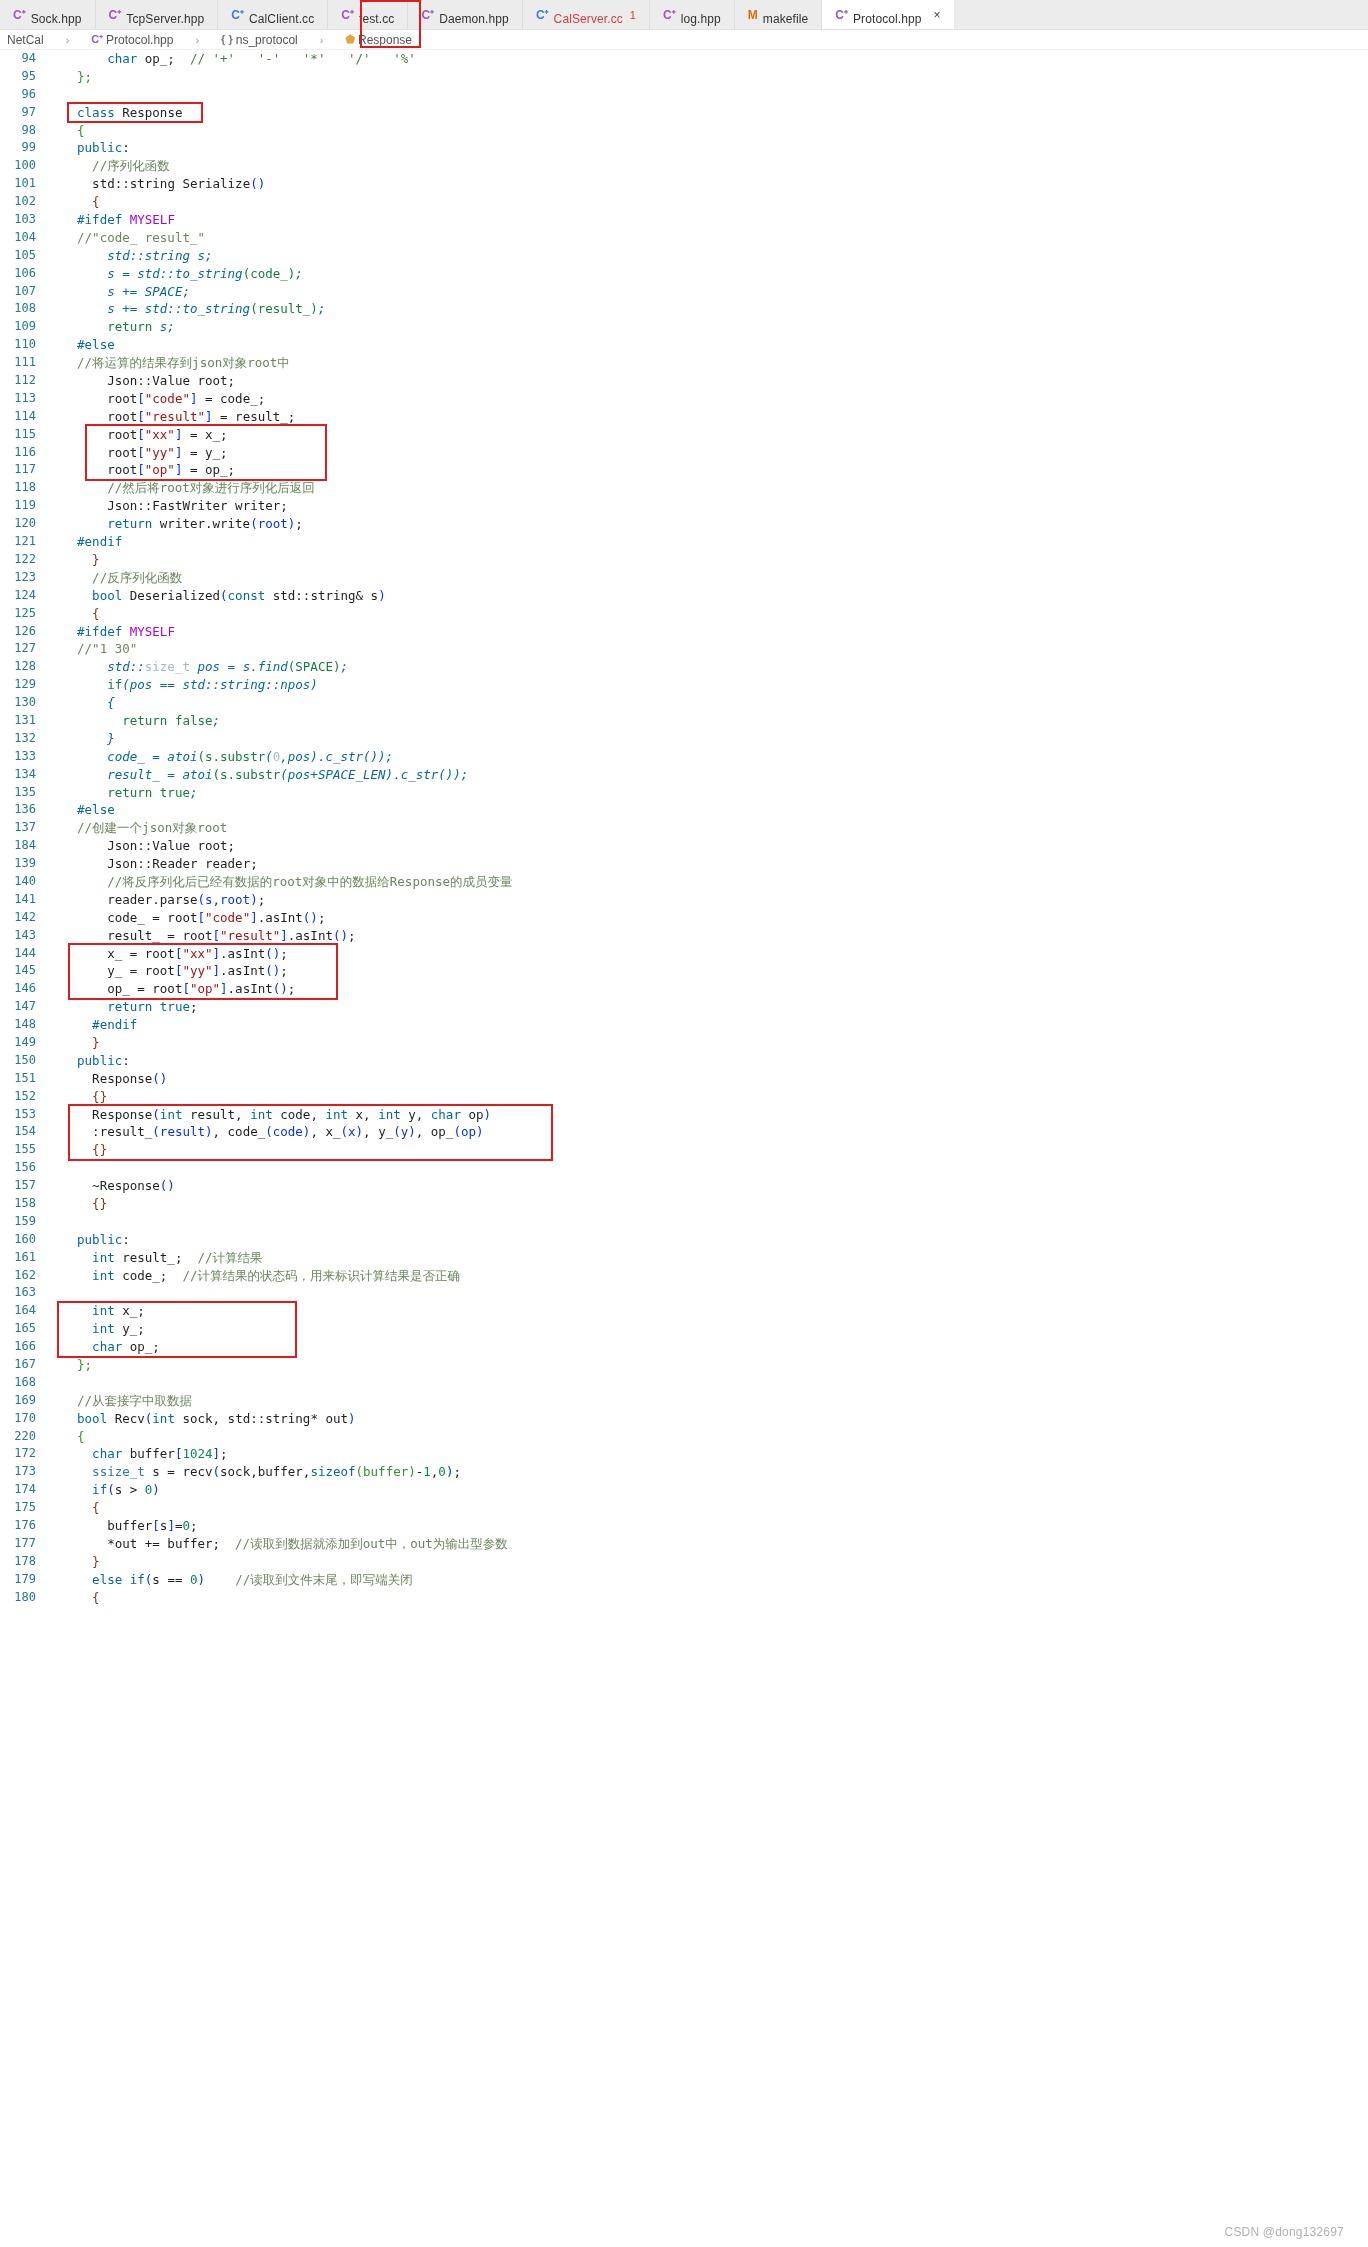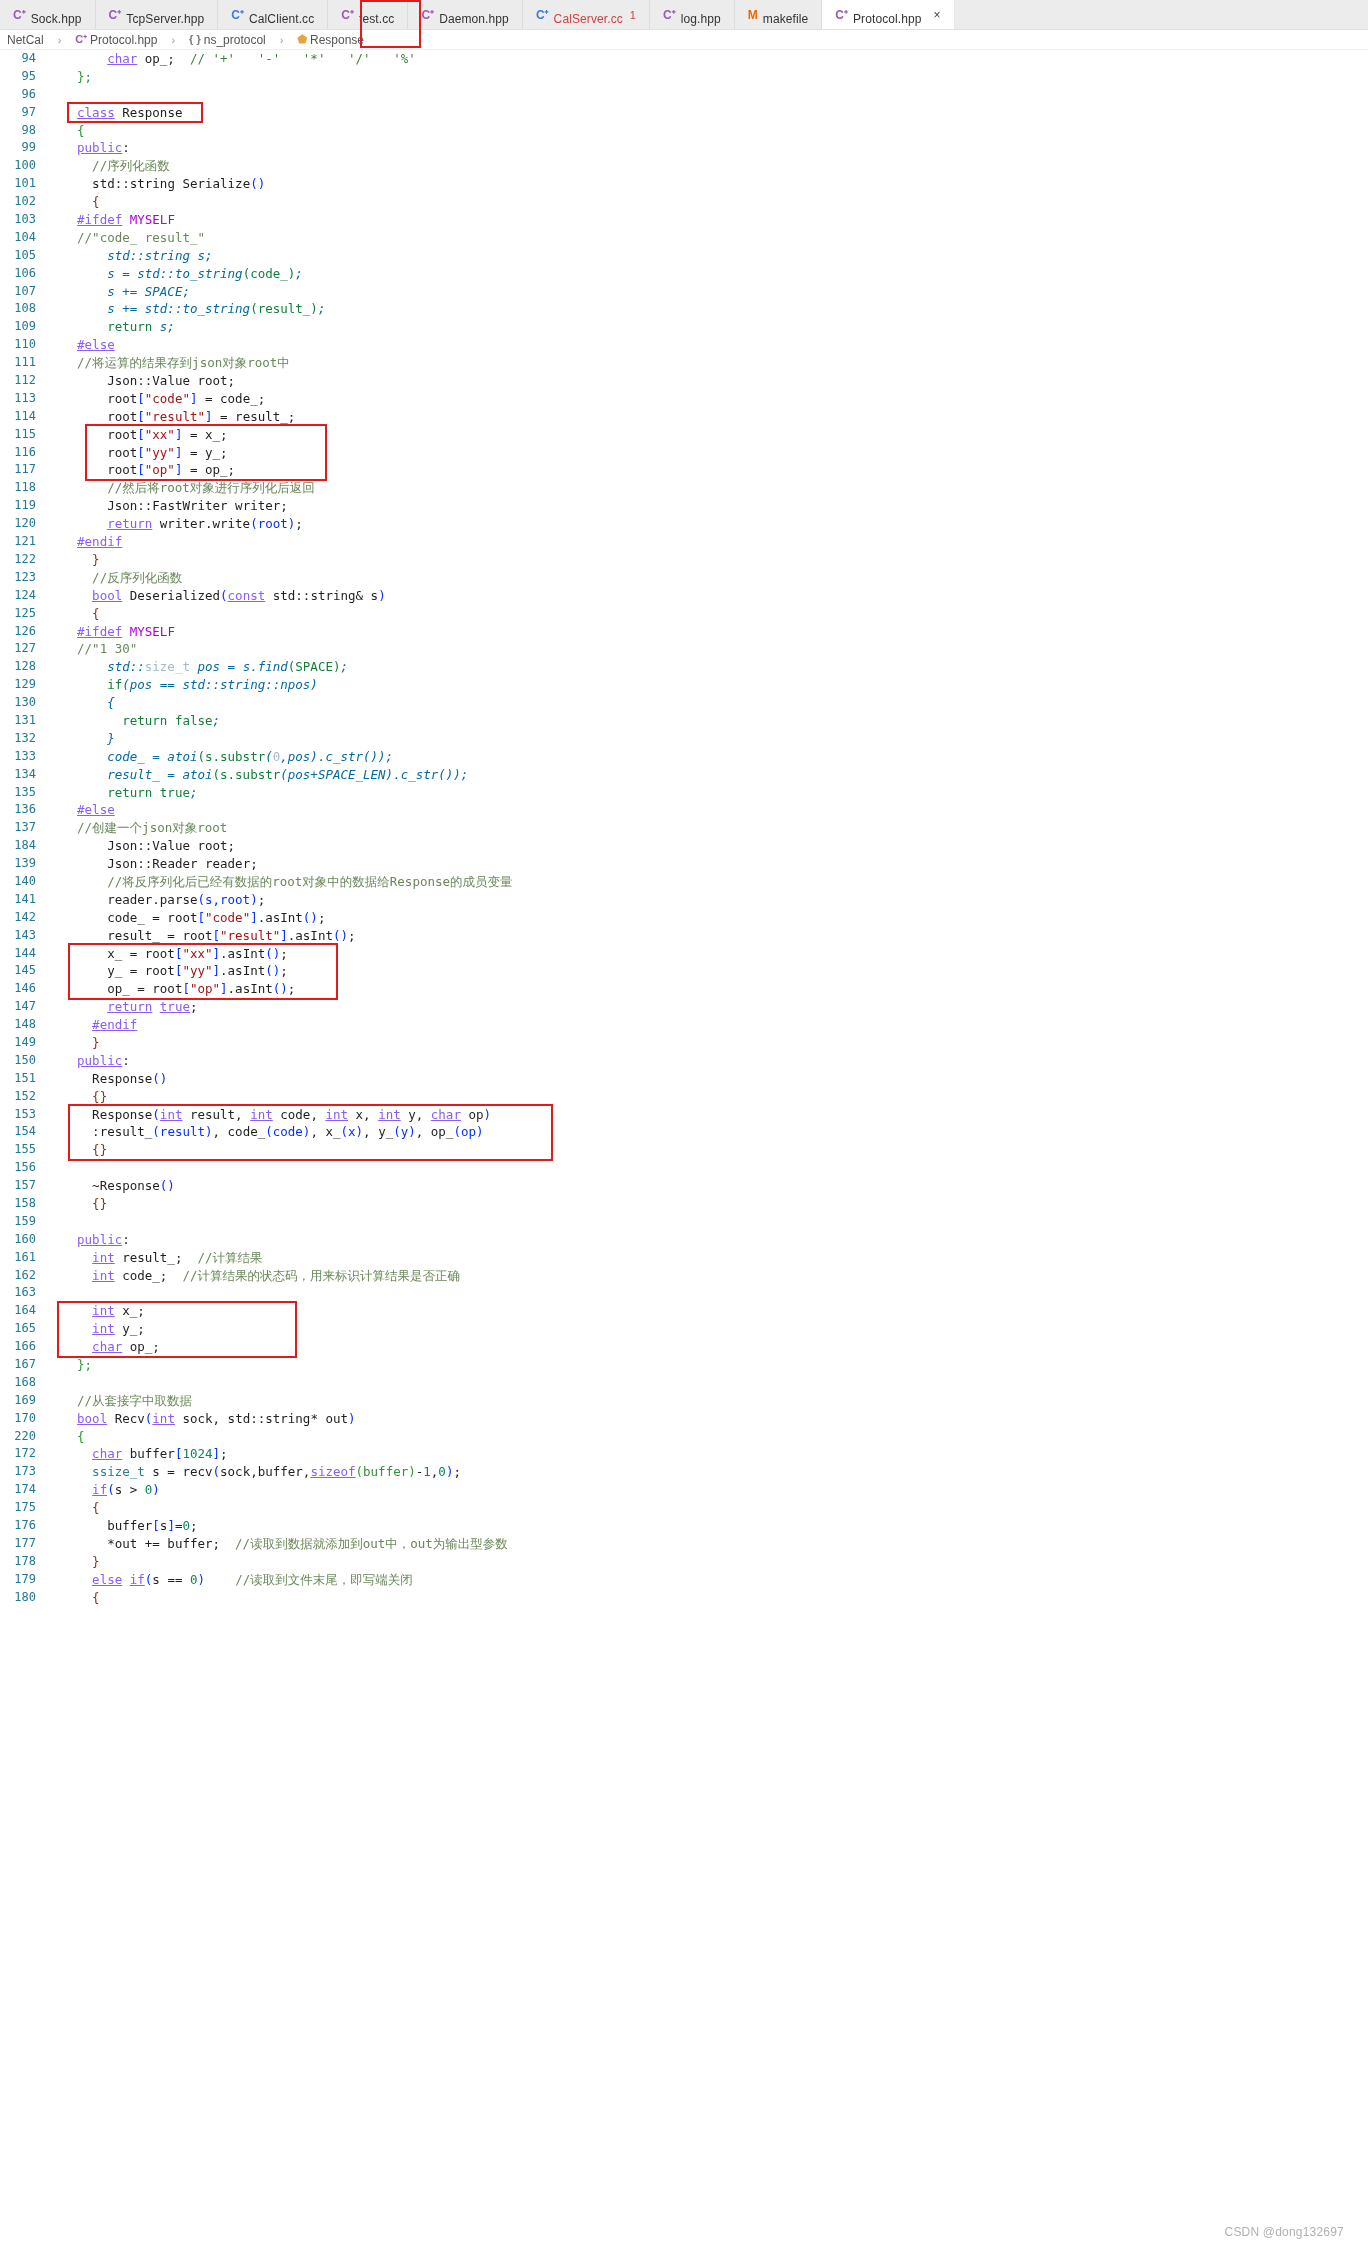--- a/index.html
+++ b/index.html
@@ -64,21 +64,21 @@
     border: 2px solid #e01b1b;
     pointer-events: none;
     z-index: 5;
   }
 
   
   #breadcrumb {
     height: 20px;
     display: flex;
     align-items: center;
-    gap: 12px;
+    gap: 20px;
     padding: 0 7px;
     font-size: 12px;
     color: #555555;
     background: #ffffff;
     border-bottom: 1px solid #f0f0f0;
   }
   #breadcrumb .crumb { display: flex; align-items: center; gap: 3px; cursor: pointer; }
   #breadcrumb .sep { color: #9a9a9a; font-size: 11px; margin: 0 2px; }
   #breadcrumb .bicon { font-size: 11px; font-weight: bold; line-height: 1; }
   #breadcrumb .bicon.cpp { color: #9b59b6; }
@@ -103,21 +103,21 @@
     font-size: 12px;
     user-select: none;
   }
   .gutter-sep {
     width: 16px; min-width: 16px;
     position: relative;
   }
   .code { flex: 1; padding-left: 0px; }
 
   
-  .kw   { color: #8b5cf6; text-decoration: underline; }
+  .kw   { color: #0369a1; }
   .kw2  { color: #af00db; }
   .ty   { color: #267f99; }
   .str  { color: #a31515; }
   .num  { color: #098658; }
   .cm   { color: #3f7f3f; }
   .cmcn { color: #6a8759; }
   .id   { color: #1f1f1f; }
   .br   { color: #0431fa; }
   .br2  { color: #319331; }
   .br3  { color: #7b3814; }

